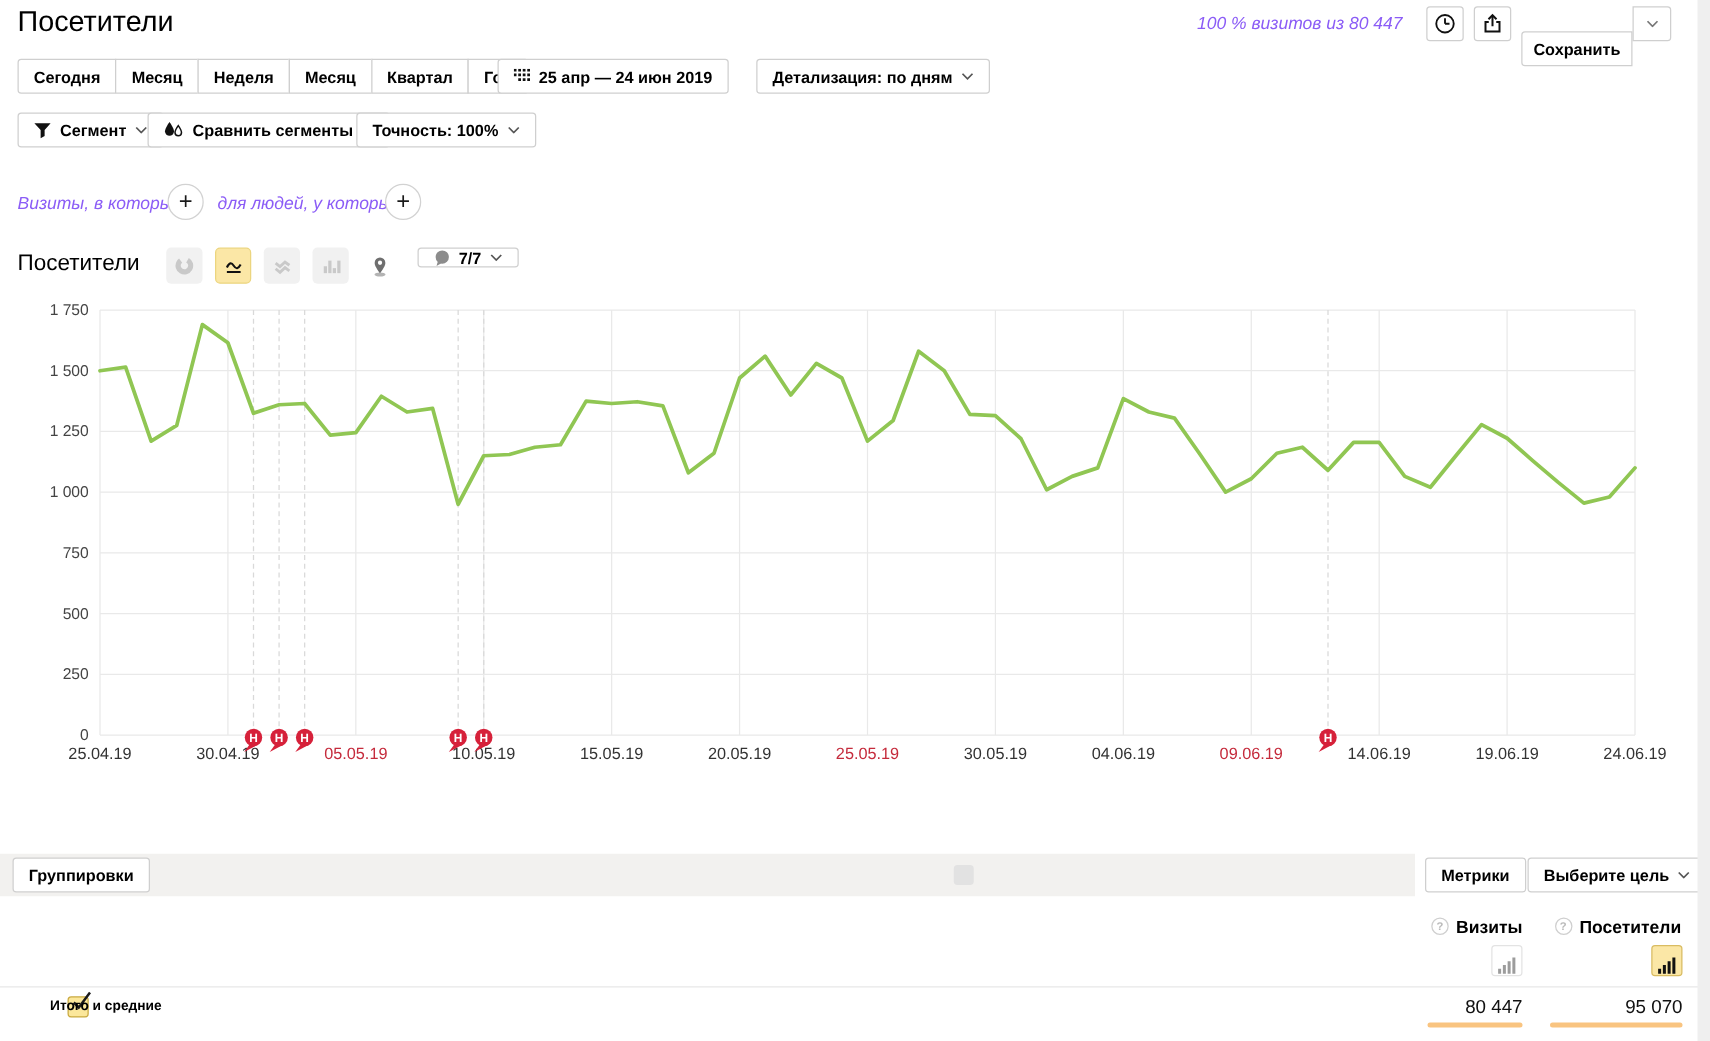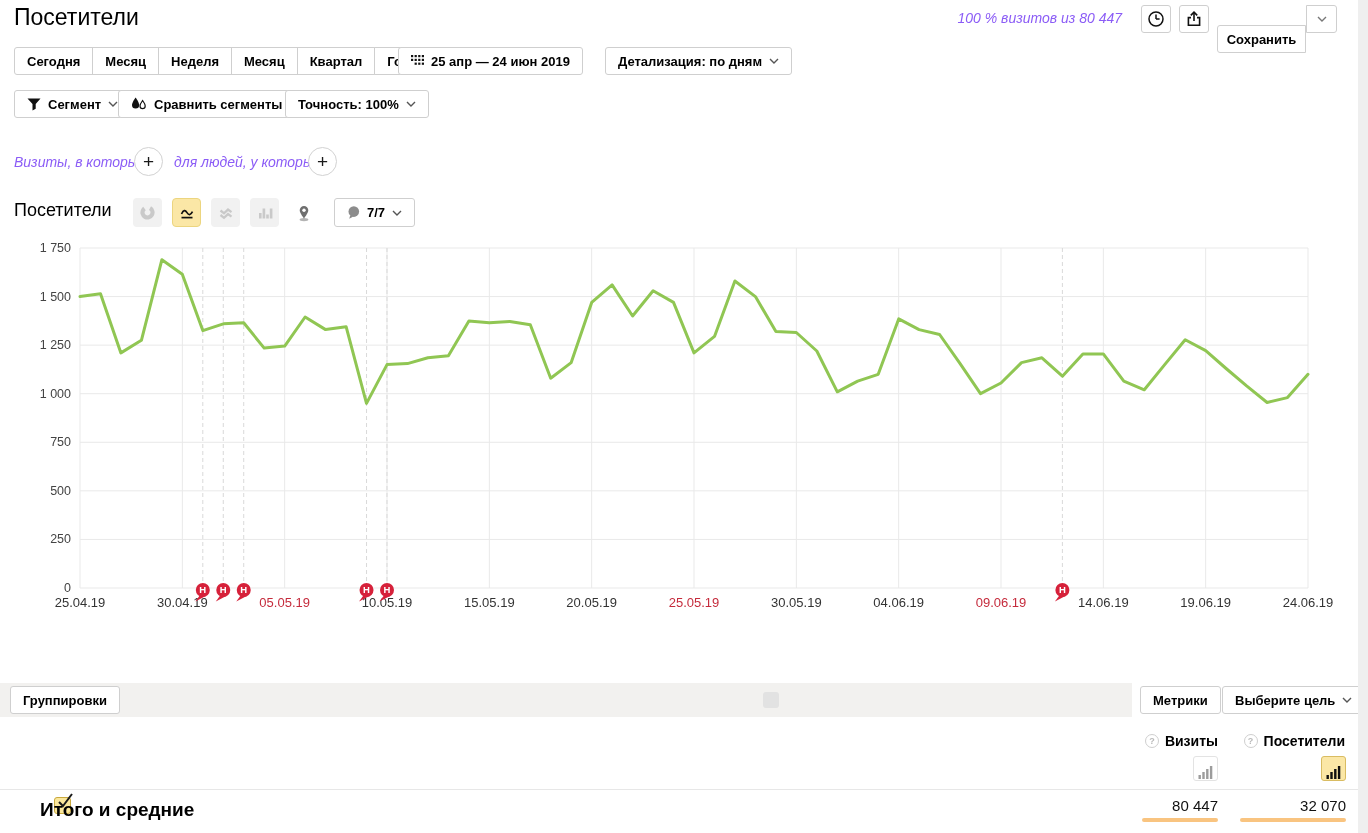--- a/index.html
+++ b/index.html
@@ -190,21 +190,21 @@
     </svg>
   </div>
   <div class="abs charttool plain" style="left:289px; top:199px;">
     <svg width="18" height="17" viewBox="0 0 18 17">
       <ellipse cx="9" cy="14.6" rx="4.4" ry="1.6" fill="#b3b3b3"></ellipse>
       <path d="M13.3 5.3 a4.3 4.3 0 1 0 -8.6 0 C4.7 8.2 9 13.5 9 13.5 S13.3 8.2 13.3 5.3 Z" fill="#6f6f6f"></path>
       <circle cx="9" cy="5.2" r="1.7" fill="#fff"></circle>
     </svg>
   </div>
 
-  <div class="abs btn" style="left:334px; top:198px; height:29px;">
+  <div class="abs btn" style="left:334px; top:198px; height:16px;">
     <svg width="13" height="13" viewBox="0 0 13 13">
       <circle cx="6.8" cy="5.6" r="5.3" fill="#8c8c8c"></circle>
       <path d="M3.2 9.4 L2.2 12.8 L6.4 10.4 Z" fill="#8c8c8c"></path>
     </svg>
     <span>7/7</span>
     <svg width="10" height="6" viewBox="0 0 10 6">
       <polyline points="1,1 5,5 9,1" fill="none" stroke="#555" stroke-width="1.4"></polyline>
     </svg>
   </div>
 
@@ -330,22 +330,22 @@
     </svg>
   </div>
 
   <div class="abs" style="left:0; top:789px; width:1368px; height:1px; background:#e7e7e7;"></div>
 
   <div class="abs cb-yellow" style="left:14px; top:797px;">
     <svg class="abs" style="left:2px; top:-5px;" width="18" height="16" viewBox="0 0 18 16">
       <polyline points="2,9 6,13 15,1" fill="none" stroke="#1a1a1a" stroke-width="2"></polyline>
     </svg>
   </div>
-  <div class="abs" style="left:40px; top:799px; font-size:19px; font-weight:bold; color:#000;">Итого и средние</div>
+  <div class="abs" style="left:40px; top:799px; font-size:11px; font-weight:bold; color:#000;">Итого и средние</div>
 
   <div class="abs valtext" style="right:150px; top:797px;">80 447</div>
-  <div class="abs valtext" style="right:22px; top:797px;">32 070</div>
+  <div class="abs valtext" style="right:22px; top:797px;">95 070</div>
   <div class="abs orangebar" style="left:1142px; top:818px; width:76px;"></div>
   <div class="abs orangebar" style="left:1240px; top:818px; width:106px;"></div>
 
   <div class="abs" style="right:0; top:0; width:10px; height:833px; background:#efefef;"></div>
 
 </div>
 
 </body></html>

